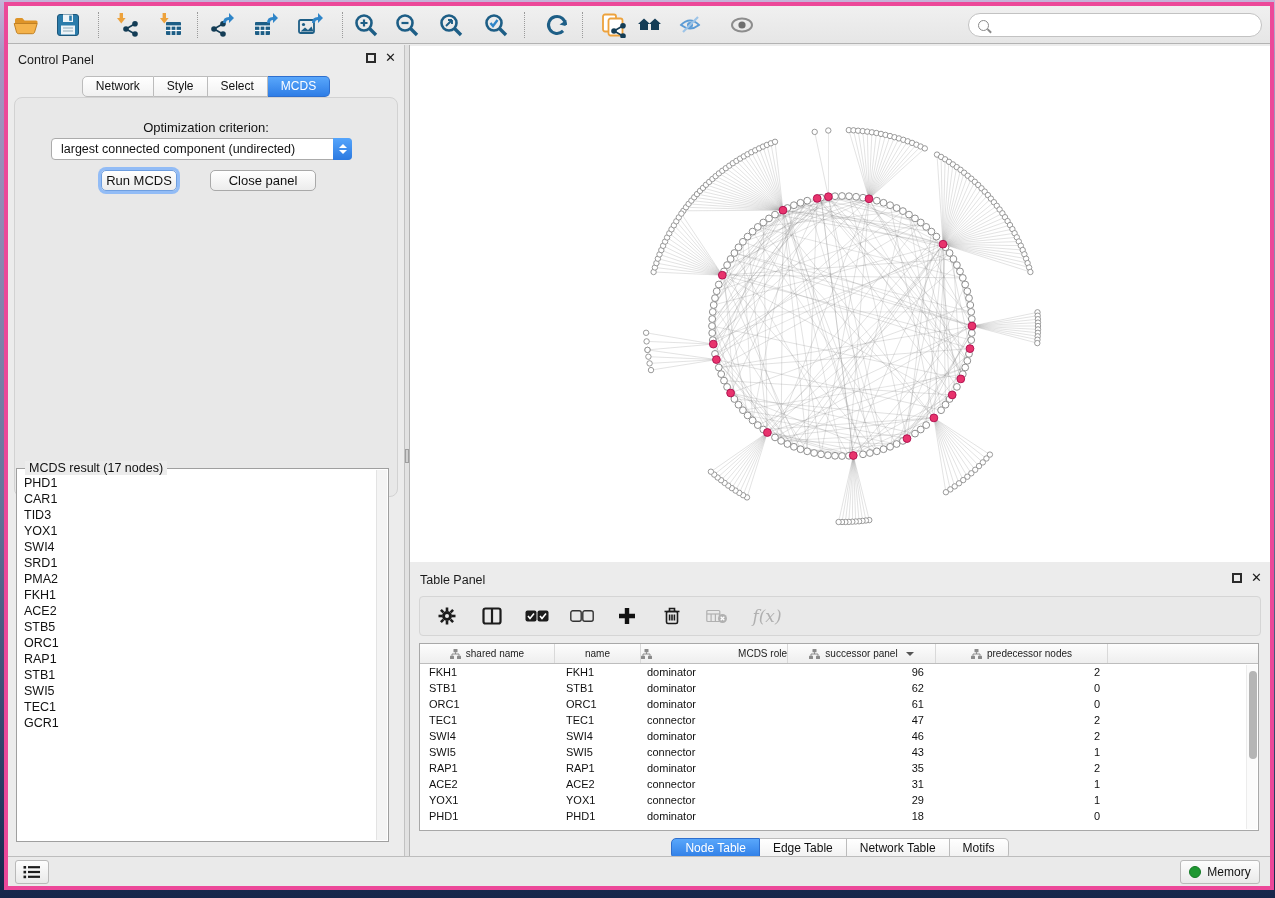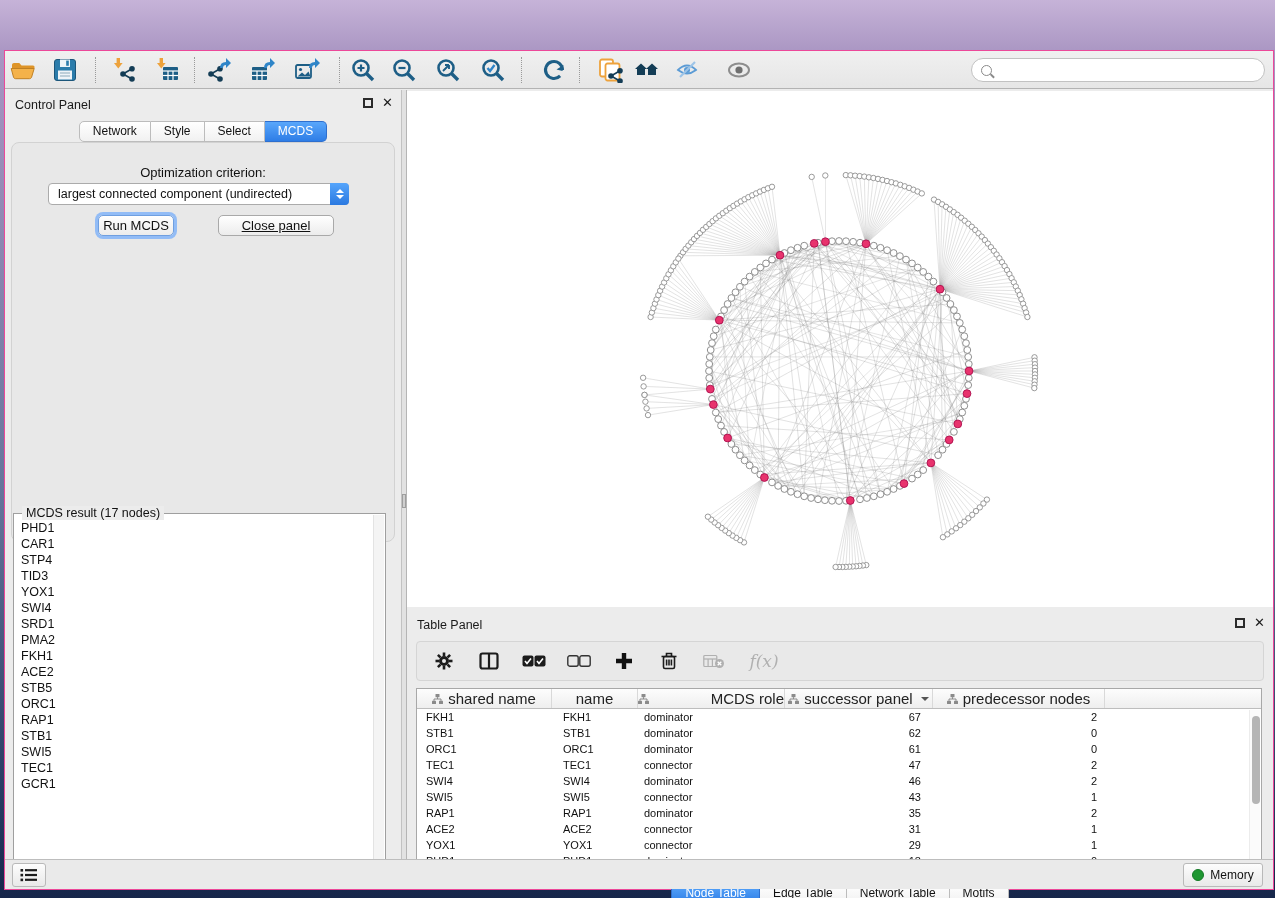--- a/index.html
+++ b/index.html
@@ -5,21 +5,21 @@
   * { box-sizing: border-box; margin: 0; padding: 0; }
   html,body { width: 1275px; height: 898px; }
   body {
     position: relative; overflow: hidden;
     font-family: "Liberation Sans", "DejaVu Sans", sans-serif;
     background: linear-gradient(180deg, #c6b3d8 0%, #a995c2 6%, #66759b 55%, #22355c 92%, #16264a 100%);
     color: #111;
   }
   #app {
     position: absolute; left: 4px; top: 2px; right: 1px; bottom: 8px;
-    background: #ececec; border: 1px solid #ec4899; margin-top: 48px;
+    background: #ececec; border: 4px solid #ec4899;
   }
   
   #toolbar { position: absolute; left: 0; top: 0; width: 100%; height: 38px;
     background: linear-gradient(180deg,#f0f0f0,#e6e6e6); border-bottom: 1px solid #b3b3b3; }
   .tb-btn { position: absolute; top: 4px; width: 30px; height: 30px; display: flex;
     align-items: center; justify-content: center; border-radius: 4px; }
   .tb-sep { position: absolute; top: 6px; height: 26px; width: 0;
     border-left: 1px dotted #9a9a9a; }
   #search-wrap { position: absolute; right: 8px; top: 7px; width: 294px; height: 24px;
     background: #fff; border: 1px solid #c2c2c2; border-radius: 12px; display: flex; align-items: center; }
@@ -53,21 +53,21 @@
     background: linear-gradient(180deg,#55a5fc,#2b79e0); border-radius: 0 4px 4px 0;
     display: flex; flex-direction: column; align-items: center; justify-content: center; gap: 2px; }
   .tri-up { width: 0; height: 0; border-left: 4px solid transparent; border-right: 4px solid transparent;
     border-bottom: 4px solid #fff; }
   .tri-dn { width: 0; height: 0; border-left: 4px solid transparent; border-right: 4px solid transparent;
     border-top: 4px solid #fff; }
   .aqua-btn { position: absolute; top: 72px; height: 21px; background: linear-gradient(180deg,#ffffff,#ececec);
     border: 1px solid #a9a9a9; border-radius: 5px; font-size: 13px; text-align: center; color: #111;
     display: flex; align-items: center; justify-content: center; }
   #run-btn { left: 86px; width: 76px; box-shadow: 0 0 0 3px rgba(88,158,255,.6); border-color: #6f9fe0; }
-  #close-btn { left: 206px; width: 116px; text-decoration: underline; }
+  #close-btn { left: 195px; width: 106px; }
   #result-box { position: absolute; left: 8px; right: 15px; top: 423px; height: 374px;
     border: 1px solid #9f9f9f; background: #fff; }
   #result-legend { position: absolute; left: 8px; top: -8px; background: #ececec; padding: 0 4px;
     font-size: 12.5px; color: #111; }
   #result-list { position: absolute; left: 1px; top: 6px; bottom: 1px; right: 12px; overflow: hidden;
     font-size: 12.5px; line-height: 16px; padding-left: 6px; }
   #result-scroll { position: absolute; right: 1px; top: 1px; bottom: 1px; width: 11px;
     background: #f4f4f4; border-left: 1px solid #e3e3e3; }
   
   #v-splitter { position: absolute; left: 396px; top: 39px; bottom: 30px; width: 6px;
@@ -92,21 +92,21 @@
   #tp-toolbar { position: absolute; left: 9px; right: 9px; top: 31px; height: 40px;
     background: #e9e9e9; border: 1px solid #d5d5d5; border-radius: 4px;
     display: flex; align-items: center; gap: 19px; padding-left: 14px; }
   .tp-ico { display: flex; align-items: center; justify-content: center; width: 26px; height: 26px; }
   .fx-label { font-family: "DejaVu Serif", serif; font-style: italic; font-size: 17px; color: #b0b0b0; }
   #tbl { position: absolute; left: 9px; right: 11px; top: 78px; height: 188px;
     background: #fff; border: 1px solid #a8a8a8; }
   .thead { display: flex; height: 20px; background: linear-gradient(180deg,#fdfdfd,#eeeeee);
     border-bottom: 1px solid #bdbdbd; }
   .th { display: flex; align-items: center; justify-content: center; gap: 5px;
-    font-size: 15px; color: #222; border-right: 1px solid #d9d9d9; overflow: hidden; }
+    font-size: 10px; color: #222; border-right: 1px solid #d9d9d9; overflow: hidden; }
   .th .colicon { flex: 0 0 auto; }
   .sortchev { width: 0; height: 0; border-left: 4px solid transparent; border-right: 4px solid transparent;
     border-top: 4px solid #555; margin-left: 3px; }
   .trow { display: flex; height: 16px; font-size: 11px; color: #111; background: #fff; }
   .td { overflow: hidden; white-space: nowrap; line-height: 16px; }
   .td.l { text-align: left; } .td.r { text-align: right; }
   #tbl-scroll { position: absolute; right: 1px; top: 21px; bottom: 1px; width: 11px; background: #fbfbfb;
     border-left: 1px solid #ececec; }
   #tbl-thumb { position: absolute; left: 1.5px; width: 8px; top: 6px; height: 88px;
     background: #b5b5b5; border-radius: 4px; }
@@ -324,21 +324,20 @@
       </div>
       <div class="aqua-btn" id="run-btn">Run MCDS</div>
       <div class="aqua-btn" id="close-btn">Close panel</div>
     </div>
 
     <div id="result-box">
       <div id="result-legend">MCDS result (17 nodes)</div>
       <div id="result-list">
           <div>PHD1</div>
           <div>CAR1</div>
-          <div>STP4</div>
           <div>TID3</div>
           <div>YOX1</div>
           <div>SWI4</div>
           <div>SRD1</div>
           <div>PMA2</div>
           <div>FKH1</div>
           <div>ACE2</div>
           <div>STB5</div>
           <div>ORC1</div>
           <div>RAP1</div>
@@ -1122,21 +1121,21 @@
             </svg>
             <span>predecessor nodes</span>
           </div>
           <div class="th" style="width: 149px; border-right: none;"></div>
         </div>
       <div id="tbl-body">
           <div class="trow">
             <div class="td l" style="width: 135px; padding-left: 9px; padding-right: 0px;">FKH1</div>
             <div class="td l" style="width: 86px; padding-left: 11px; padding-right: 0px;">FKH1</div>
             <div class="td l" style="width: 147px; padding-left: 6px; padding-right: 0px;">dominator</div>
-            <div class="td r" style="width: 148px; padding-left: 0px; padding-right: 12px;">67</div>
+            <div class="td r" style="width: 148px; padding-left: 0px; padding-right: 12px;">96</div>
             <div class="td r" style="width: 172px; padding-left: 0px; padding-right: 8px;">2</div>
           </div>
           <div class="trow">
             <div class="td l" style="width: 135px; padding-left: 9px; padding-right: 0px;">STB1</div>
             <div class="td l" style="width: 86px; padding-left: 11px; padding-right: 0px;">STB1</div>
             <div class="td l" style="width: 147px; padding-left: 6px; padding-right: 0px;">dominator</div>
             <div class="td r" style="width: 148px; padding-left: 0px; padding-right: 12px;">62</div>
             <div class="td r" style="width: 172px; padding-left: 0px; padding-right: 8px;">0</div>
           </div>
           <div class="trow">

